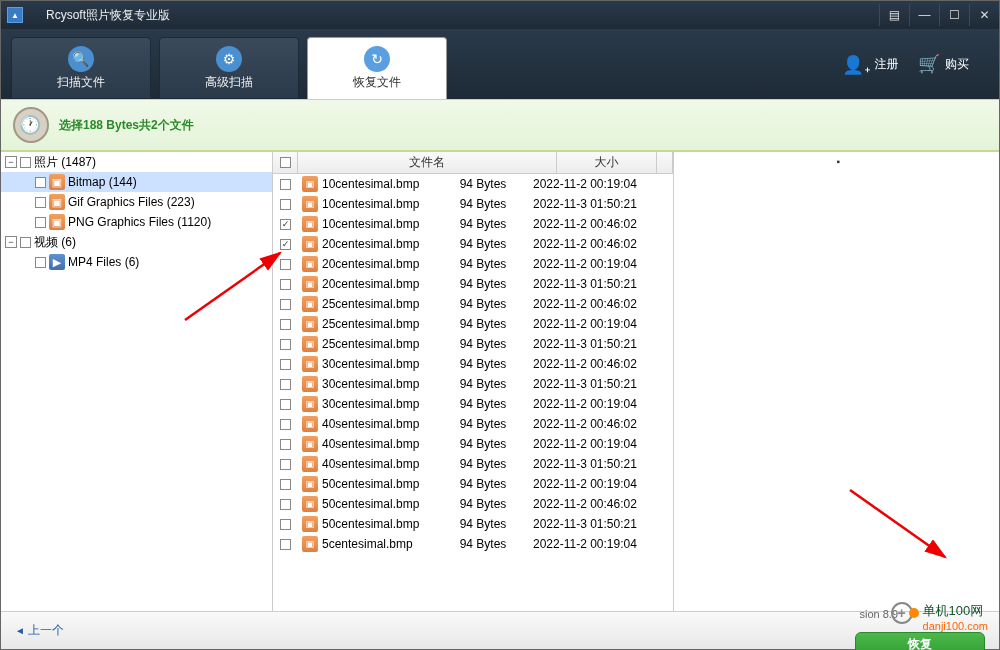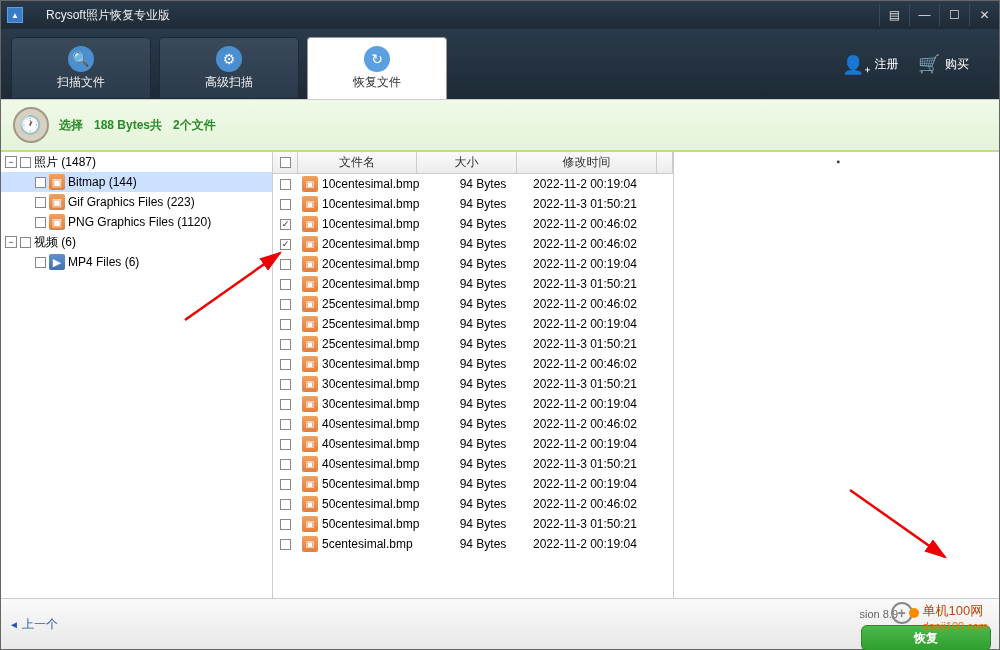--- a/index.html
+++ b/index.html
@@ -21,21 +21,21 @@
 .toolbar-spacer{flex:1;}
 .toolbar-link{color:#fff;display:flex;align-items:center;gap:4px;margin-right:20px;cursor:pointer;font-size:13px;}
 .toolbar-link-icon{font-size:18px;}
 .infobar{height:52px;background:linear-gradient(#f0f9e8,#e4f4d8);border-top:1px solid #ccc;border-bottom:1px solid #c0d890;display:flex;align-items:center;padding:0 12px;}
 .infobar-icon{width:36px;height:36px;border-radius:50%;background:#d8d0c0;border:2px solid #a09888;margin-right:10px;display:flex;align-items:center;justify-content:center;font-size:18px;}
 .infobar-text{flex:1;}
 .infobar-title{color:#2a8a2a;font-weight:bold;font-size:13px;margin-bottom:2px;}
 .infobar-sub{color:#333;font-size:12px;}
 .infobar-sub b{color:#2a8a2a;font-weight:bold;}
 .infobar-right{color:#2a8a2a;font-weight:bold;font-size:13px;}
-.infobar-right b{color:#2a8a2a;padding-left:11px;}
+.infobar-right b{color:#2a8a2a;}
 .main{flex:1;display:flex;border-top:1px solid #ccc;overflow:hidden;}
 .sidebar{width:272px;border-right:1px solid #ccc;overflow-y:auto;background:#fff;}
 .tree-item{height:20px;display:flex;align-items:center;padding:0 4px;cursor:pointer;}
 .tree-item.selected{background:#cce0ff;}
 .tree-toggle{width:12px;height:12px;border:1px solid #888;display:flex;align-items:center;justify-content:center;font-size:9px;margin-right:3px;background:#fff;color:#333;line-height:1;}
 .tree-spacer{width:15px;display:inline-block;}
 .tree-check{width:11px;height:11px;border:1px solid #888;margin-right:3px;background:#fff;}
 .tree-icon{width:16px;height:16px;margin-right:3px;display:inline-flex;align-items:center;justify-content:center;font-size:11px;}
 .tree-icon.img{background:linear-gradient(#f0a060,#e08040);border-radius:2px;color:#fff;}
 .tree-icon.vid{background:linear-gradient(#6090d0,#4070b0);border-radius:2px;color:#fff;}
@@ -55,30 +55,30 @@
 .grid-row{height:20px;display:flex;align-items:center;}
 .gc-check{width:25px;display:flex;justify-content:center;}
 .row-check{width:11px;height:11px;border:1px solid #888;background:#fff;display:flex;align-items:center;justify-content:center;font-size:9px;color:#333;line-height:1;}
 .row-check.checked::after{content:"✓";}
 .gc-name{flex:1;display:flex;align-items:center;padding-left:4px;gap:4px;}
 .gc-name-icon{width:16px;height:16px;background:linear-gradient(#f0a060,#e08040);border-radius:2px;display:flex;align-items:center;justify-content:center;color:#fff;font-size:9px;}
 .gc-size{width:100px;text-align:center;}
 .gc-date{width:140px;overflow:hidden;white-space:nowrap;}
 .preview{width:325px;background:#fff;position:relative;}
 .preview-marker{position:absolute;top:4px;left:50%;color:#333;font-size:10px;}
-.bottombar{height:51px;background:linear-gradient(#fafafa,#e8e8e8);border-top:1px solid #ccc;display:flex;align-items:center;padding:0 8px;}
+.bottombar{height:38px;background:linear-gradient(#fafafa,#e8e8e8);border-top:1px solid #ccc;display:flex;align-items:center;padding:0 14px;}
 .back-link{color:#2a5aaa;cursor:pointer;display:flex;align-items:center;gap:3px;font-size:13px;}
 .back-link::before{content:"◄";font-size:10px;}
 .bottom-spacer{flex:1;}
 .recover-btn{width:130px;height:26px;background:linear-gradient(#4db84d,#2e9e2e);color:#fff;border:1px solid #2a8a2a;border-radius:6px;cursor:pointer;font-size:13px;font-weight:bold;display:flex;align-items:center;justify-content:center;margin-top:28px;}
 .version{position:absolute;bottom:30px;right:102px;font-size:11px;color:#666;}
 .watermark{position:absolute;bottom:18px;right:12px;font-size:12px;display:flex;align-items:center;gap:4px;}
 .wm-circle{width:22px;height:22px;border:2px solid #888;border-radius:50%;display:flex;align-items:center;justify-content:center;font-weight:bold;color:#888;font-size:14px;}
 .wm-dot{width:10px;height:10px;background:#ff8800;border-radius:50%;margin-left:-8px;}
-.wm-text1{color:#c2410c;font-size:13px;margin-top:8px;}
+.wm-text1{color:#14532d;font-size:13px;margin-top:8px;}
 .wm-text2{color:#ff6600;font-size:11px;}
 .red-arrow{position:absolute;pointer-events:none;z-index:100;}
 .red-arrow svg{overflow:visible;}
 </style>
 </head>
 <body>
 
 <div class="window">
 
   <div class="titlebar">
@@ -168,21 +168,20 @@
       </div>
     </div>
 
     <div class="center">
       <div class="grid-header">
         <div class="grid-header-cell hc-check">
           <div class="header-check"></div>
         </div>
         <div class="grid-header-cell hc-name">文件名</div>
         <div class="grid-header-cell hc-size">大小</div>
-        <div class="grid-header-cell hc-date">修改时间</div>
         <div class="grid-header-cell hc-sb"></div>
       </div>
       <div class="grid-body" id="grid-body">
           <div class="grid-row">
             <div class="gc-check">
               <div class="row-check"></div>
             </div>
             <div class="gc-name">
               <span class="gc-name-icon">▣</span>
               <span>10centesimal.bmp</span>

